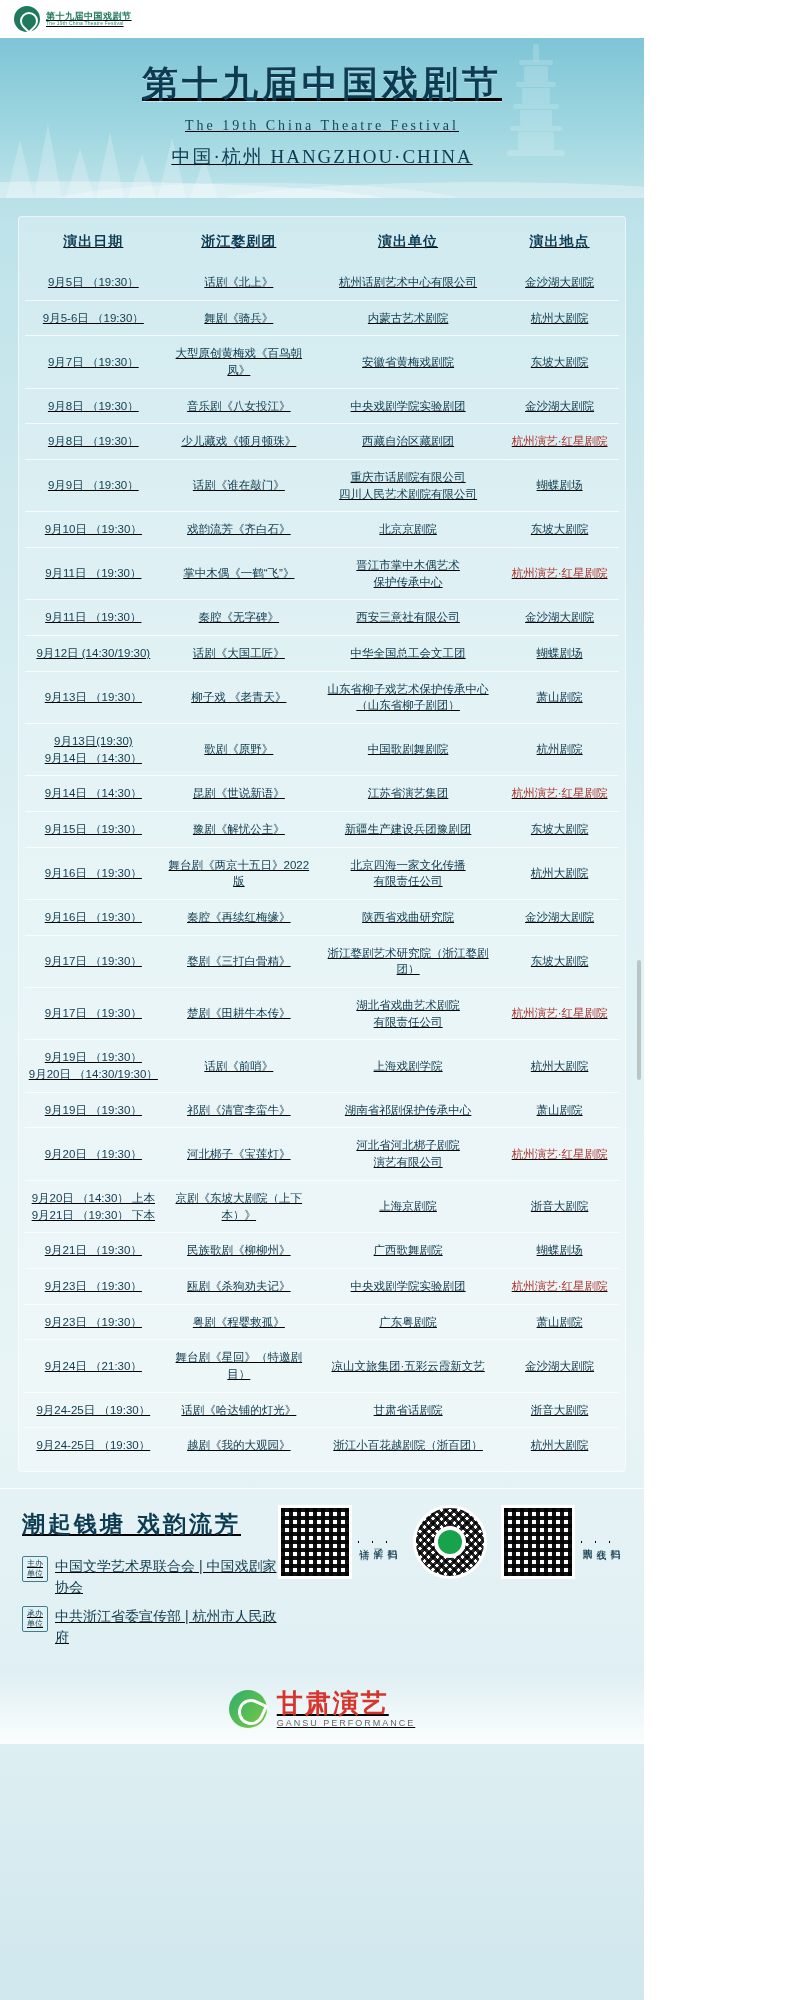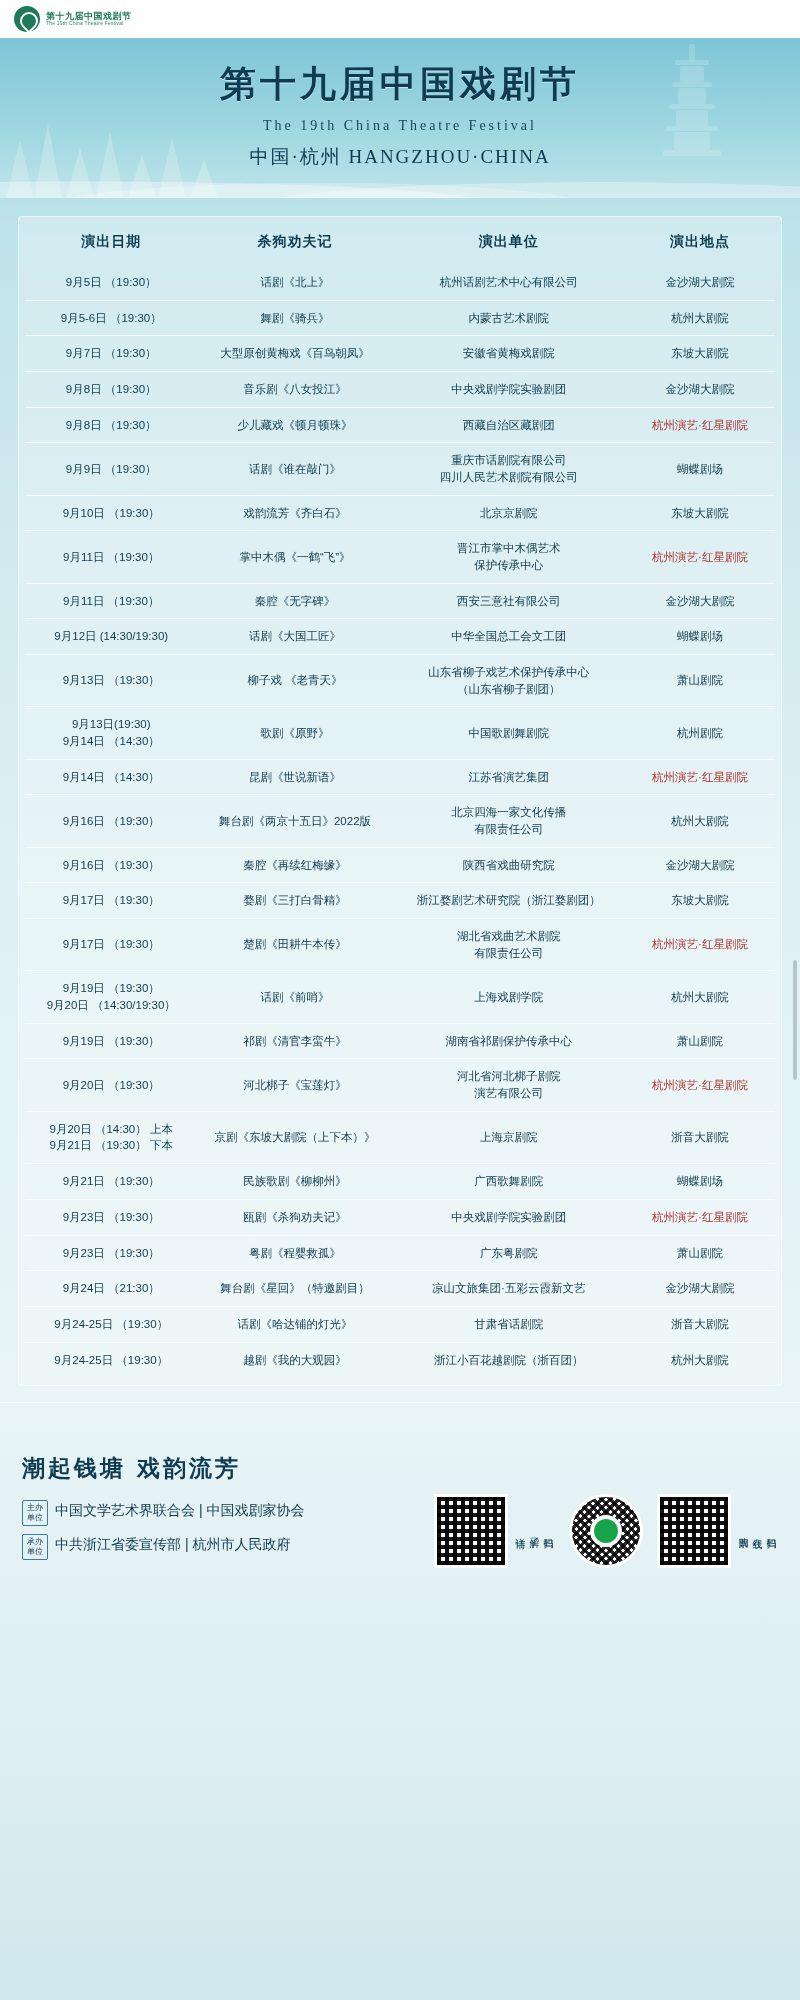--- a/index.html
+++ b/index.html
@@ -2,25 +2,26 @@
 <html><head>
 <meta charset="utf-8">
 <style>
   * { box-sizing: border-box; margin: 0; padding: 0; }
   html, body {
     width: 800px;
     background: #ffffff;
     font-family: "Liberation Sans", sans-serif;
   }
   .poster {
-    width: 800px;
+    width: 644px;
     min-height: 2000px;
     position: relative;
     background: linear-gradient(180deg, #9fd3df 0%, #bfe3ea 12%, #cfe9ee 25%, #dff1f4 45%, #e8f4f6 70%, #ddeef2 88%, #cfe7ed 100%);
     overflow: hidden;
+    text-decoration: underline;
   }
 
   
   .topbar {
     height: 38px;
     background: #ffffff;
     display: flex;
     align-items: center;
     padding-left: 14px;
     position: relative;
@@ -160,21 +161,21 @@
   .venue-red { color: #b0322b; }
 
   
   .bottom {
     position: relative;
     z-index: 3;
     margin-top: 16px;
     padding: 14px 22px 0 22px;
     border-top: 1px solid rgba(255,255,255,.8);
   }
-  .bottom-row { display: flex; align-items: flex-end; margin-top: 30px; }
+  .bottom-row { display: flex; align-items: flex-start; }
   .slogan-block { width: 290px; padding-top: 6px; }
   .slogan {
     font-family: "DejaVu Serif", "Liberation Serif", serif;
     font-size: 23px;
     font-weight: bold;
     color: #0d3c52;
     letter-spacing: 3px;
     margin-bottom: 16px;
   }
   .org-line { display: flex; align-items: flex-start; margin-bottom: 8px; }
@@ -321,21 +322,21 @@
       <div class="title-en">The 19th China Theatre Festival</div>
       <div class="title-city">中国·杭州 HANGZHOU·CHINA</div>
     </div>
   </div>
 
   <div class="card">
     <table class="schedule">
       <thead>
         <tr>
           <th class="col-date">演出日期</th>
-          <th class="col-show">杀狗劝夫记</th>
+          <th class="col-show">浙江婺剧团</th>
           <th class="col-troupe">演出单位</th>
           <th class="col-venue">演出地点</th>
         </tr>
       </thead>
       <tbody id="schedule-body">
           <tr>
             <td class="col-date">9月5日 （19:30）</td>
             <td class="col-show">话剧《北上》</td>
             <td class="col-troupe">杭州话剧艺术中心有限公司</td>
             <td class="col-venue">金沙湖大剧院</td>
@@ -404,20 +405,26 @@
             <td class="col-date">9月13日(19:30)<br>9月14日 （14:30）</td>
             <td class="col-show">歌剧《原野》</td>
             <td class="col-troupe">中国歌剧舞剧院</td>
             <td class="col-venue">杭州剧院</td>
           </tr>
           <tr>
             <td class="col-date">9月14日 （14:30）</td>
             <td class="col-show">昆剧《世说新语》</td>
             <td class="col-troupe">江苏省演艺集团</td>
             <td class="col-venue venue-red">杭州演艺·红星剧院</td>
+          </tr>
+          <tr>
+            <td class="col-date">9月15日 （19:30）</td>
+            <td class="col-show">豫剧《解忧公主》</td>
+            <td class="col-troupe">新疆生产建设兵团豫剧团</td>
+            <td class="col-venue">东坡大剧院</td>
           </tr>
           <tr>
             <td class="col-date">9月16日 （19:30）</td>
             <td class="col-show">舞台剧《两京十五日》2022版</td>
             <td class="col-troupe">北京四海一家文化传播<br>有限责任公司</td>
             <td class="col-venue">杭州大剧院</td>
           </tr>
           <tr>
             <td class="col-date">9月16日 （19:30）</td>
             <td class="col-show">秦腔《再续红梅缘》</td>
@@ -524,15 +531,22 @@
             <div class="qr round"></div>
           </div>
           <div class="qr-item">
             <div class="qr"></div>
             <div class="qr-cap">扫码<br>在线<br>购票</div>
           </div>
         </div>
     </div>
   </div>
 
+  <div class="footer">
+    <div class="gs-mark"></div>
+    <div class="gs-text">
+      <div class="cn">甘肃演艺</div>
+      <div class="en">GANSU PERFORMANCE</div>
+    </div>
+  </div>
 
   <div class="scroll-hint"></div>
 </div>
 
 </body></html>

